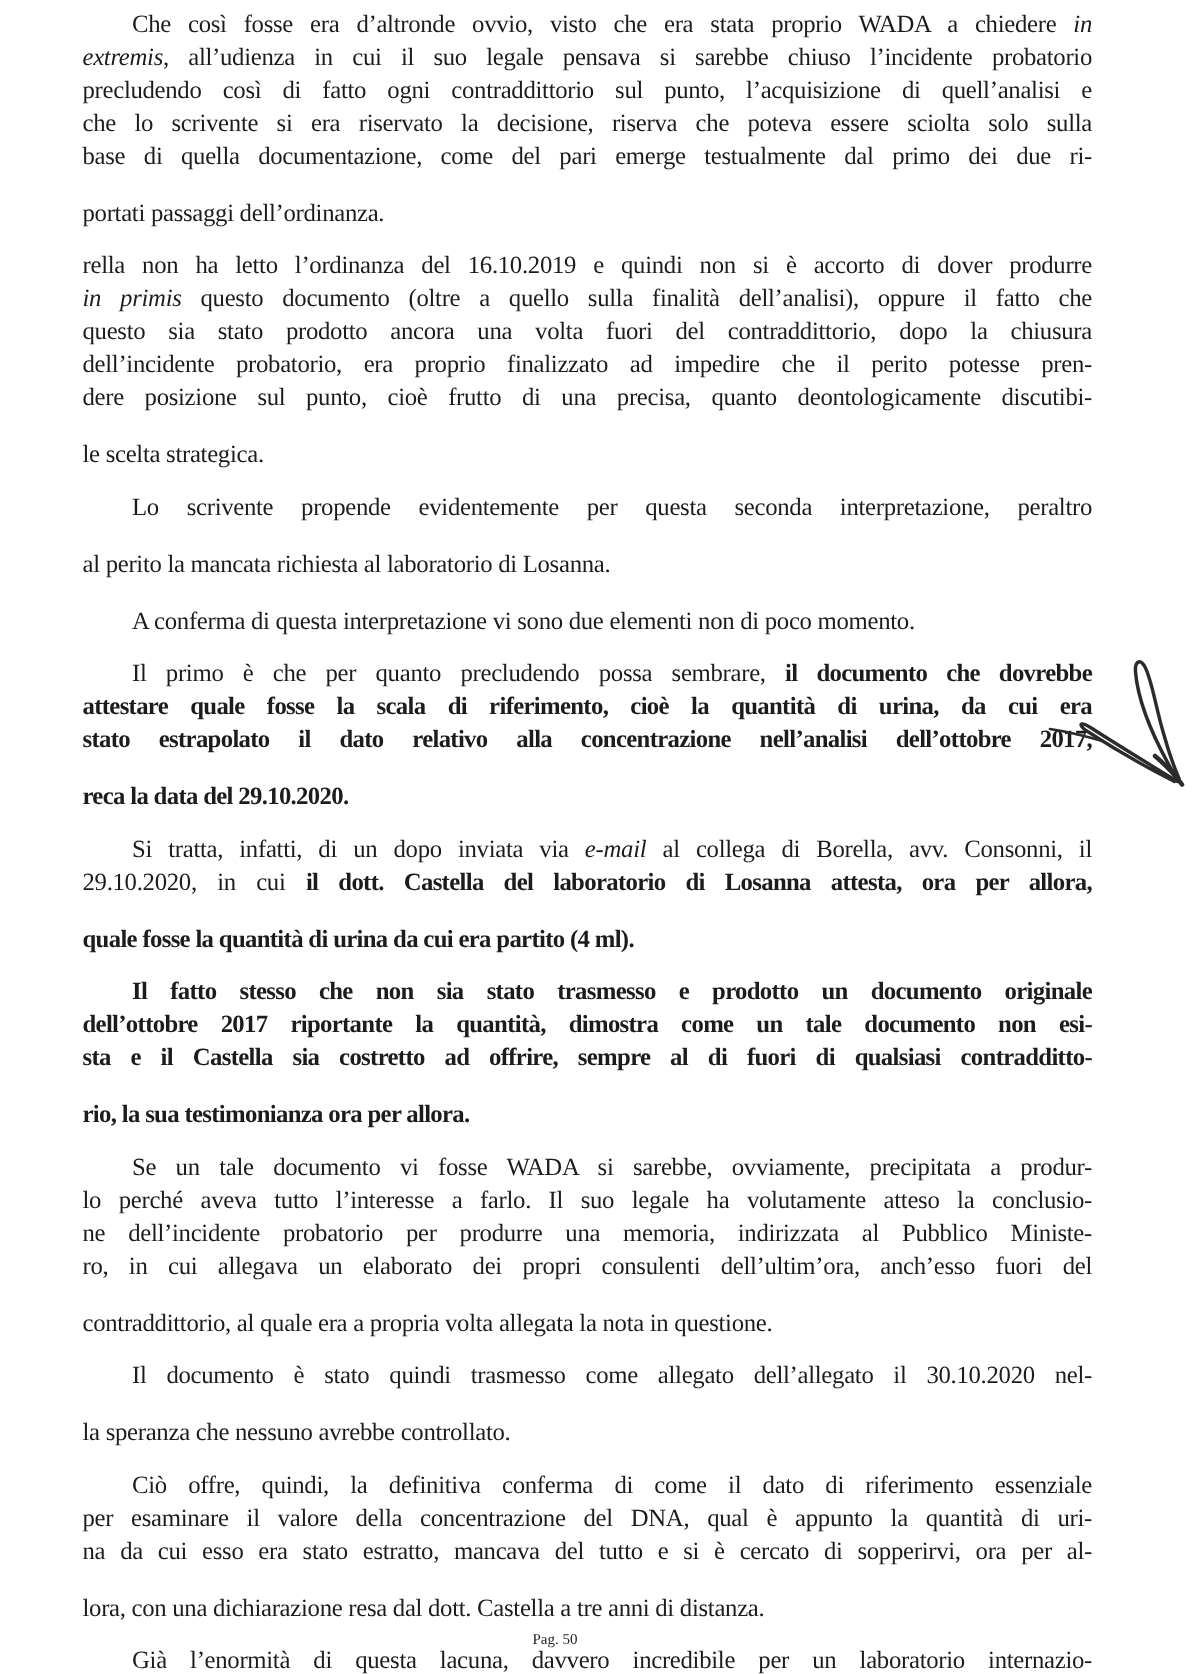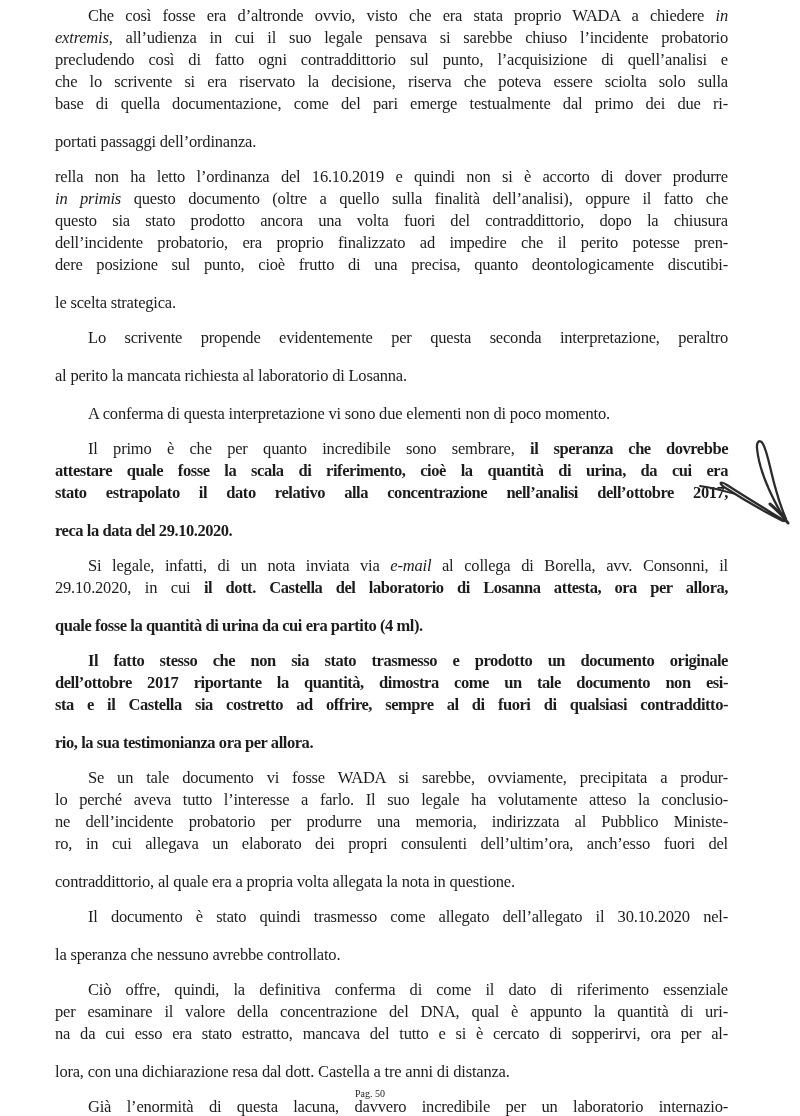--- a/index.html
+++ b/index.html
@@ -98,27 +98,27 @@
         <div class="line lastline"><span>le scelta strategica.</span></div>
       </div>
       <div class="para">
         <div class="line first"><span>Lo scrivente propende evidentemente per questa seconda interpretazione, peraltro</span></div>
         <div class="line lastline"><span>al perito la mancata richiesta al laboratorio di Losanna.</span></div>
       </div>
       <div class="para">
         <div class="line first lastline"><span>A conferma di questa interpretazione vi sono due elementi non di poco momento.</span></div>
       </div>
       <div class="para">
-        <div class="line first"><span>Il primo è che per quanto incredibile sono sembrare, </span><span class="r-b">il speranza che dovrebbe</span></div>
+        <div class="line first"><span>Il primo è che per quanto precludendo possa sembrare, </span><span class="r-b">il documento che dovrebbe</span></div>
         <div class="line"><span class="r-b">attestare quale fosse la scala di riferimento, cioè la quantità di urina, da cui era</span></div>
         <div class="line"><span class="r-b">stato estrapolato il dato relativo alla concentrazione nell’analisi dell’ottobre 2017,</span></div>
         <div class="line lastline"><span class="r-b">reca la data del 29.10.2020.</span></div>
       </div>
       <div class="para">
-        <div class="line first"><span>Si legale, infatti, di un nota inviata via </span><span class="r-i">e-mail</span><span> al collega di Borella, avv. Consonni, il</span></div>
+        <div class="line first"><span>Si tratta, infatti, di un dopo inviata via </span><span class="r-i">e-mail</span><span> al collega di Borella, avv. Consonni, il</span></div>
         <div class="line"><span>29.10.2020, in cui </span><span class="r-b">il dott. Castella del laboratorio di Losanna attesta, ora per allora,</span></div>
         <div class="line lastline"><span class="r-b">quale fosse la quantità di urina da cui era partito (4 ml).</span></div>
       </div>
       <div class="para">
         <div class="line first"><span class="r-b">Il fatto stesso che non sia stato trasmesso e prodotto un documento originale</span></div>
         <div class="line"><span class="r-b">dell’ottobre 2017 riportante la quantità, dimostra come un tale documento non esi-</span></div>
         <div class="line"><span class="r-b">sta e il Castella sia costretto ad offrire, sempre al di fuori di qualsiasi contradditto-</span></div>
         <div class="line lastline"><span class="r-b">rio, la sua testimonianza ora per allora.</span></div>
       </div>
       <div class="para">

